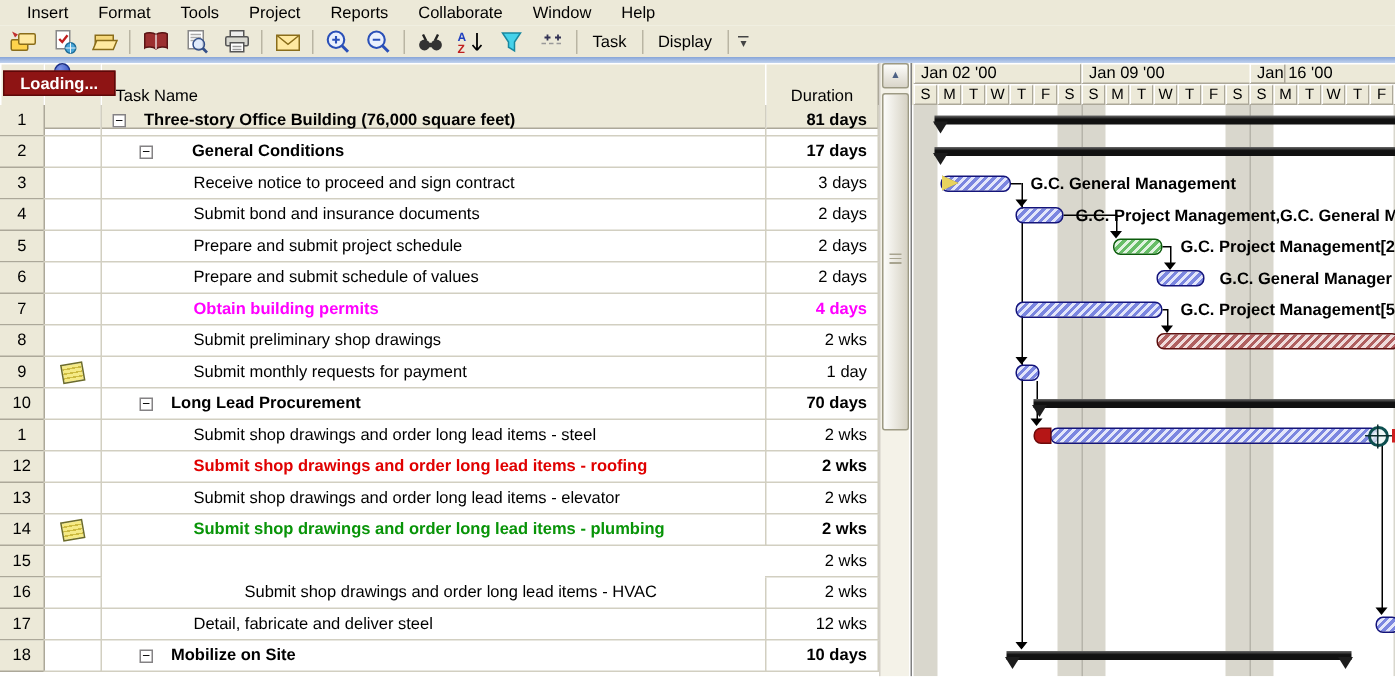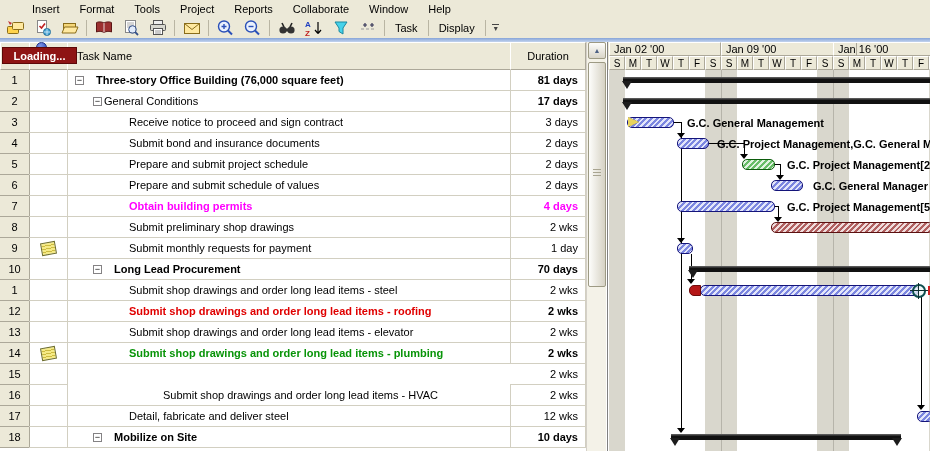--- a/index.html
+++ b/index.html
@@ -1,37 +1,37 @@
 <!DOCTYPE html>
 <html><head>
 <meta charset="utf-8">
 <style>
   html,body{margin:0;padding:0;background:#fff;}
   #app{position:relative;width:930px;height:451px;overflow:hidden;
        font-family:"Liberation Sans",sans-serif;font-size:11px;color:#000;background:#fff;}
 
   
   .menubar{position:absolute;left:0;top:0;width:930px;height:17px;background:#ece9d8;
-           display:flex;align-items:center;padding-left:22px;box-sizing:border-box;}
+           display:flex;align-items:center;padding-left:8px;box-sizing:border-box;}
   .menu-item{padding:1px 10px;white-space:nowrap;cursor:default;}
 
   
   .toolbar{position:absolute;left:0;top:17px;width:930px;height:21px;background:#ece9d8;
            display:flex;align-items:center;padding-left:2px;box-sizing:border-box;}
   .tbi{width:25px;height:20px;display:flex;align-items:center;justify-content:center;border:1px solid transparent;}
   .tb-sep{width:1px;height:16px;background:#b9b5a3;margin:0 3px;flex:0 0 1px;}
   .tb-btn{padding:1px 7px;white-space:nowrap;}
   .tb-chev{width:14px;height:16px;display:flex;flex-direction:column;align-items:center;justify-content:center;font-size:8px;line-height:4px;color:#444;}
   .tb-chev i{display:block;width:7px;height:1px;background:#444;margin-bottom:2px;}
 
   .blue-strip{position:absolute;left:0;top:38px;width:930px;height:4px;
               background:linear-gradient(#87a5d8,#c2d3ee);}
 
   
-  .hdr-cell{position:absolute;top:42px;height:28px;box-sizing:border-box;background:#ece9d8;
+  .hdr-cell{position:absolute;top:42px;height:44px;box-sizing:border-box;background:#ece9d8;
             border:1px solid #aca899;border-top-color:#fff;border-left-color:#fff;
             display:flex;align-items:center;}
   .hc-num{left:0;width:30px;}
   .hc-ind{left:29px;width:39px;}
   .hc-name{left:67px;width:444px;padding-left:9px;}
   .hc-dur{left:510px;width:76px;justify-content:center;}
 
   
   .rows{position:absolute;left:0;top:70px;width:586px;}
   .trow{position:relative;height:21px;}
@@ -224,21 +224,21 @@
           <div class="obox" style="left: 8px;">−</div>
           <span style="margin-left: 29px; color: rgb(0, 0, 0); font-weight: bold;">Three-story Office Building (76,000 square feet)</span>
         </div>
     <div class="c c-dur" style="color: rgb(0, 0, 0); font-weight: bold;">81 days</div>
   </div>
       <div class="trow">
     <div class="c c-num">2</div>
     <div class="c c-ind"></div>
     <div class="c c-name">
           <div class="obox" style="left: 26px;">−</div>
-          <span style="margin-left: 37px; color: rgb(0, 0, 0); font-weight: normal;">General Conditions</span>
+          <span style="margin-left: 61px; color: rgb(0, 0, 0); font-weight: bold;">General Conditions</span>
         </div>
     <div class="c c-dur" style="color: rgb(0, 0, 0); font-weight: bold;">17 days</div>
   </div>
       <div class="trow">
     <div class="c c-num">3</div>
     <div class="c c-ind"></div>
     <div class="c c-name">
           <span style="margin-left: 62px; color: rgb(0, 0, 0);">Receive notice to proceed and sign contract</span>
         </div>
     <div class="c c-dur" style="color: rgb(0, 0, 0);">3 days</div>

